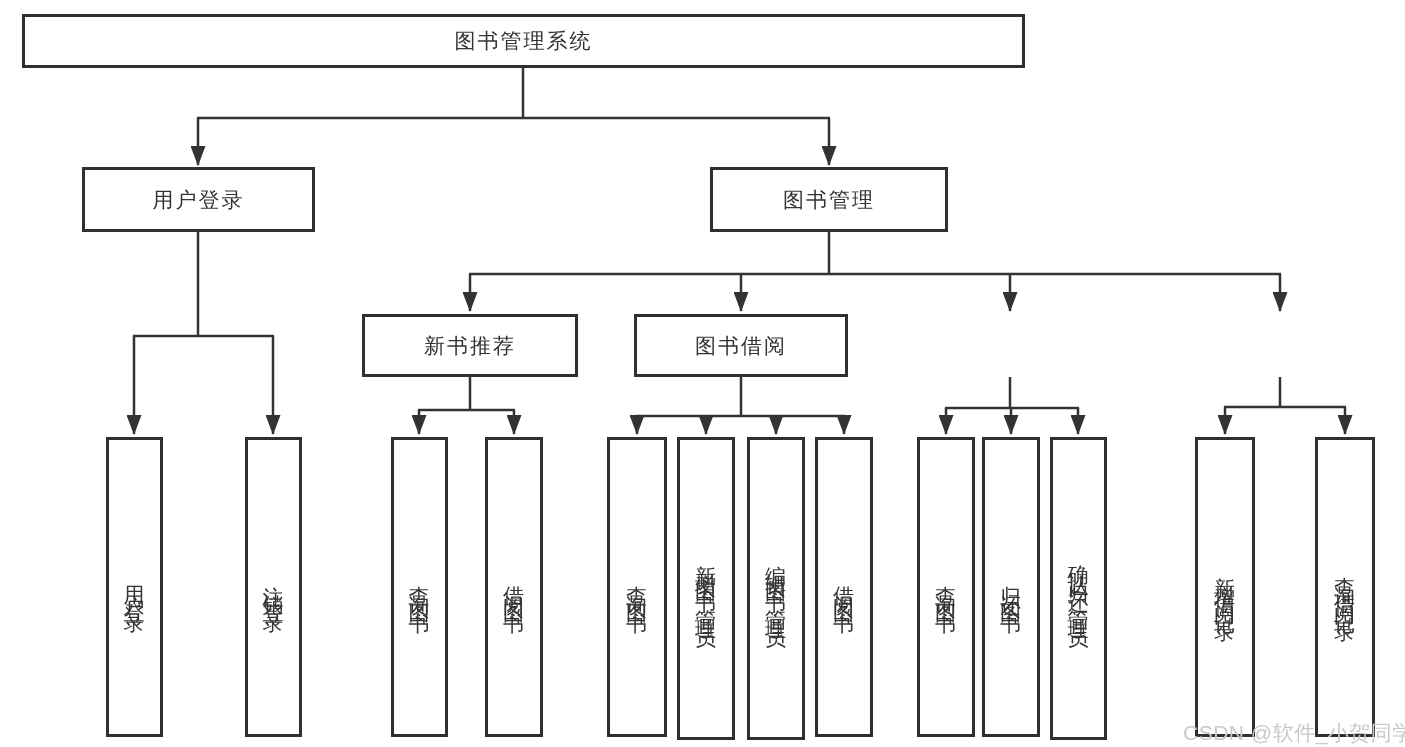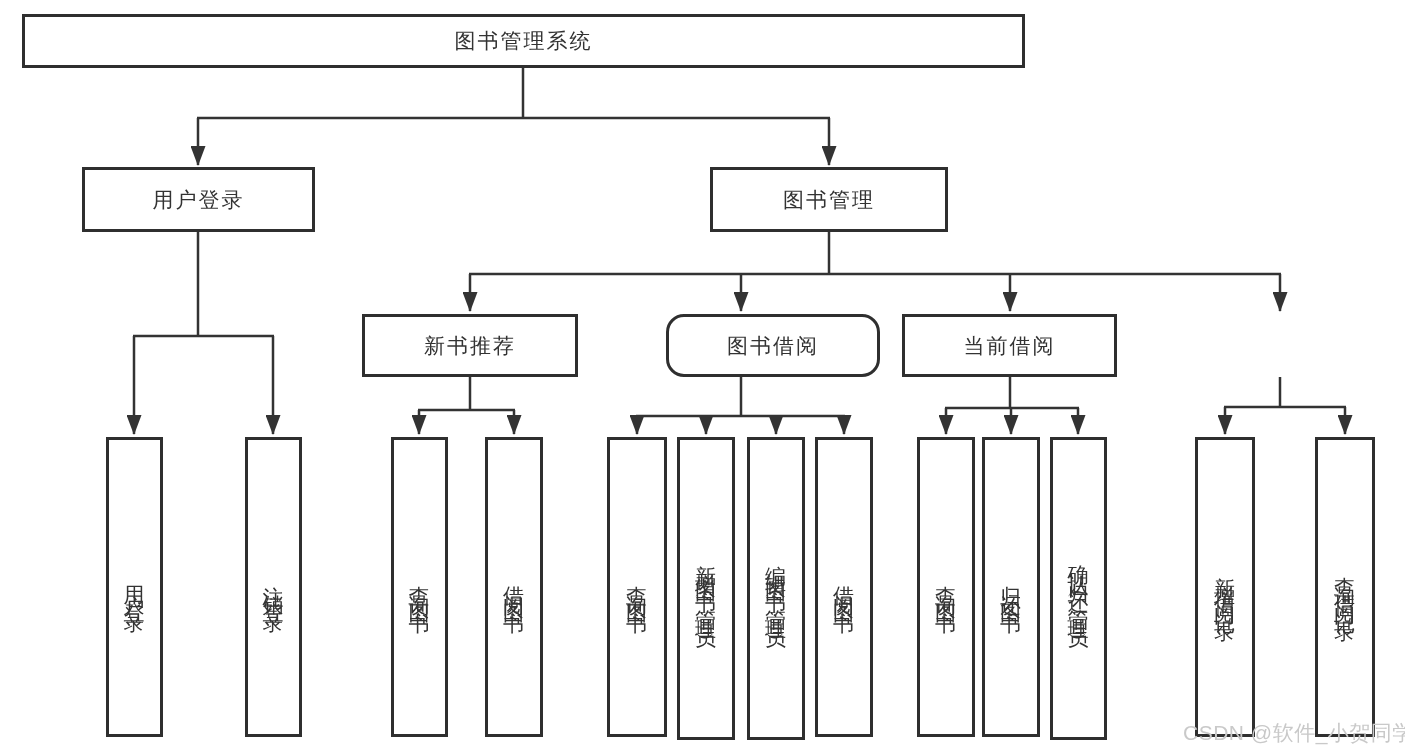--- a/index.html
+++ b/index.html
@@ -38,21 +38,21 @@
     font-size: 21px;
     letter-spacing: 9px;
     line-height: 1;
     color: #333333;
   }
   
   .n-root   { left: 22px;   top: 14px;  width: 1003px; height: 54px; }
   .n-login  { left: 82px;   top: 167px; width: 233px;  height: 65px; }
   .n-mgmt   { left: 710px;  top: 167px; width: 238px;  height: 65px; }
   .n-rec    { left: 362px;  top: 314px; width: 216px;  height: 63px; }
-  .n-bor    { left: 666px;  top: 314px; width: 214px;  height: 63px; border-radius: 18px; }
+  .n-bor    { left: 634px;  top: 314px; width: 214px;  height: 63px; }
   .n-cur    { left: 902px;  top: 314px; width: 215px;  height: 63px; }
   .n-log    { left: 1173px; top: 314px; width: 214px;  height: 63px; }
   .leaf     { top: 437px; height: 300px; }
   .l-1  { left: 106px;  width: 57px; }
   .l-2  { left: 245px;  width: 57px; }
   .l-3  { left: 391px;  width: 57px; }
   .l-4  { left: 485px;  width: 58px; }
   .l-5  { left: 607px;  width: 60px; }
   .l-6  { left: 677px;  width: 58px; height: 303px; }
   .l-7  { left: 747px;  width: 58px; height: 303px; }
@@ -142,23 +142,20 @@
   <div class="box n-mgmt">
     <span class="hlabel">图书管理</span>
   </div>
 
   <div class="box n-rec">
     <span class="hlabel">新书推荐</span>
   </div>
   <div class="box n-bor">
     <span class="hlabel">图书借阅</span>
   </div>
-  <div class="box n-cur">
-    <span class="hlabel">当前借阅</span>
-  </div>
 
   <div class="box leaf l-1">
     <span class="vtext">用户登录</span>
   </div>
   <div class="box leaf l-2">
     <span class="vtext">注销登录</span>
   </div>
   <div class="box leaf l-3">
     <span class="vtext">查询图书</span>
   </div>

